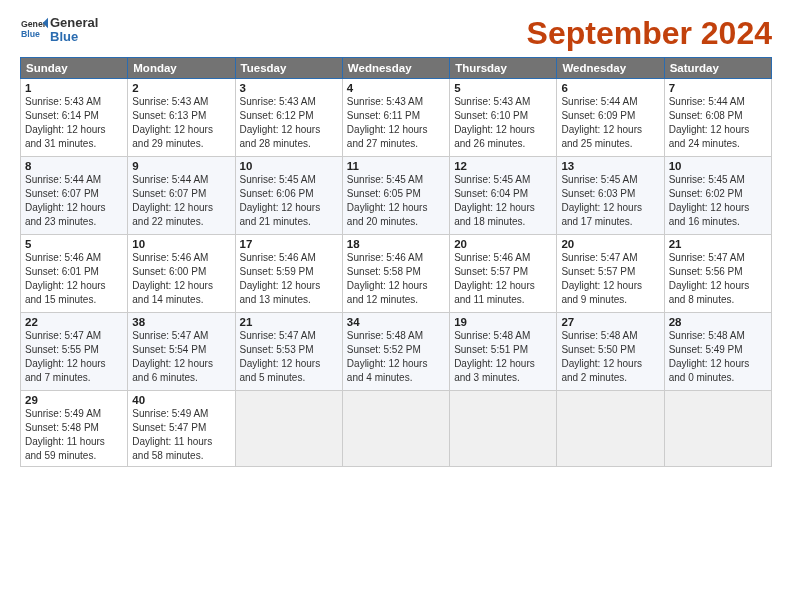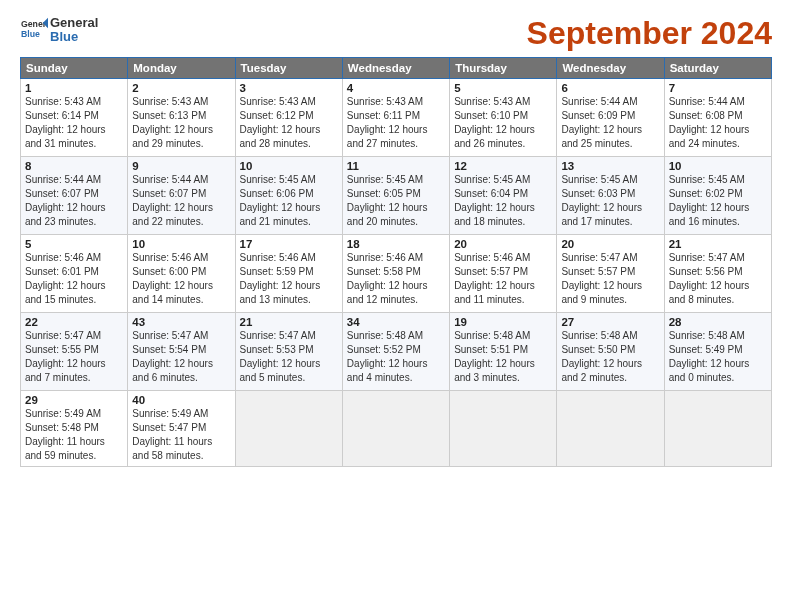--- a/index.html
+++ b/index.html
@@ -301,21 +301,21 @@
         <tr>
           <td>
         <span class="day-num">22</span>
         <div class="day-info">
           Sunrise: 5:47 AM<br>
           Sunset: 5:55 PM<br>
           Daylight: 12 hours and 7 minutes.
         </div>
       </td>
           <td>
-        <span class="day-num">43</span>
+        <span class="day-num">38</span>
         <div class="day-info">
           Sunrise: 5:47 AM<br>
           Sunset: 5:54 PM<br>
           Daylight: 12 hours and 6 minutes.
         </div>
       </td>
           <td>
         <span class="day-num">21</span>
         <div class="day-info">
           Sunrise: 5:47 AM<br>

